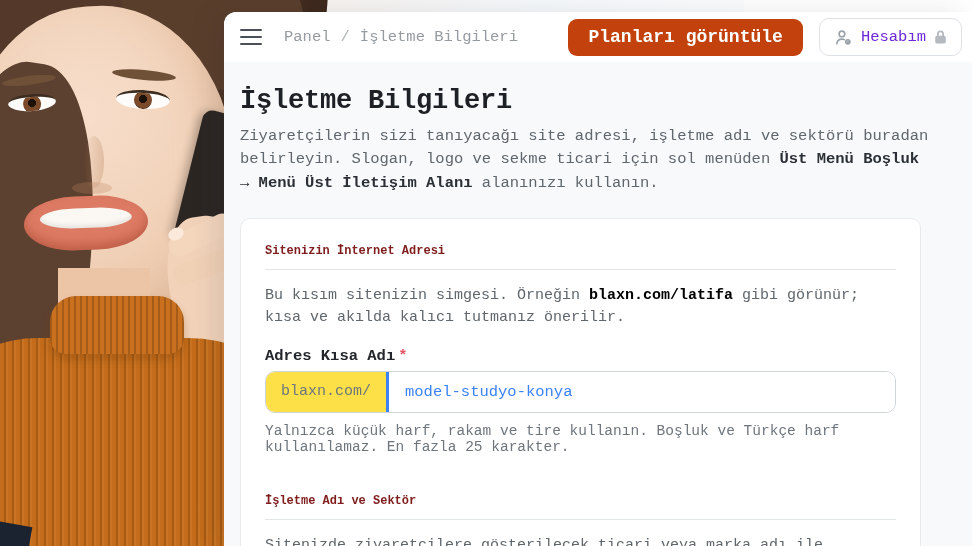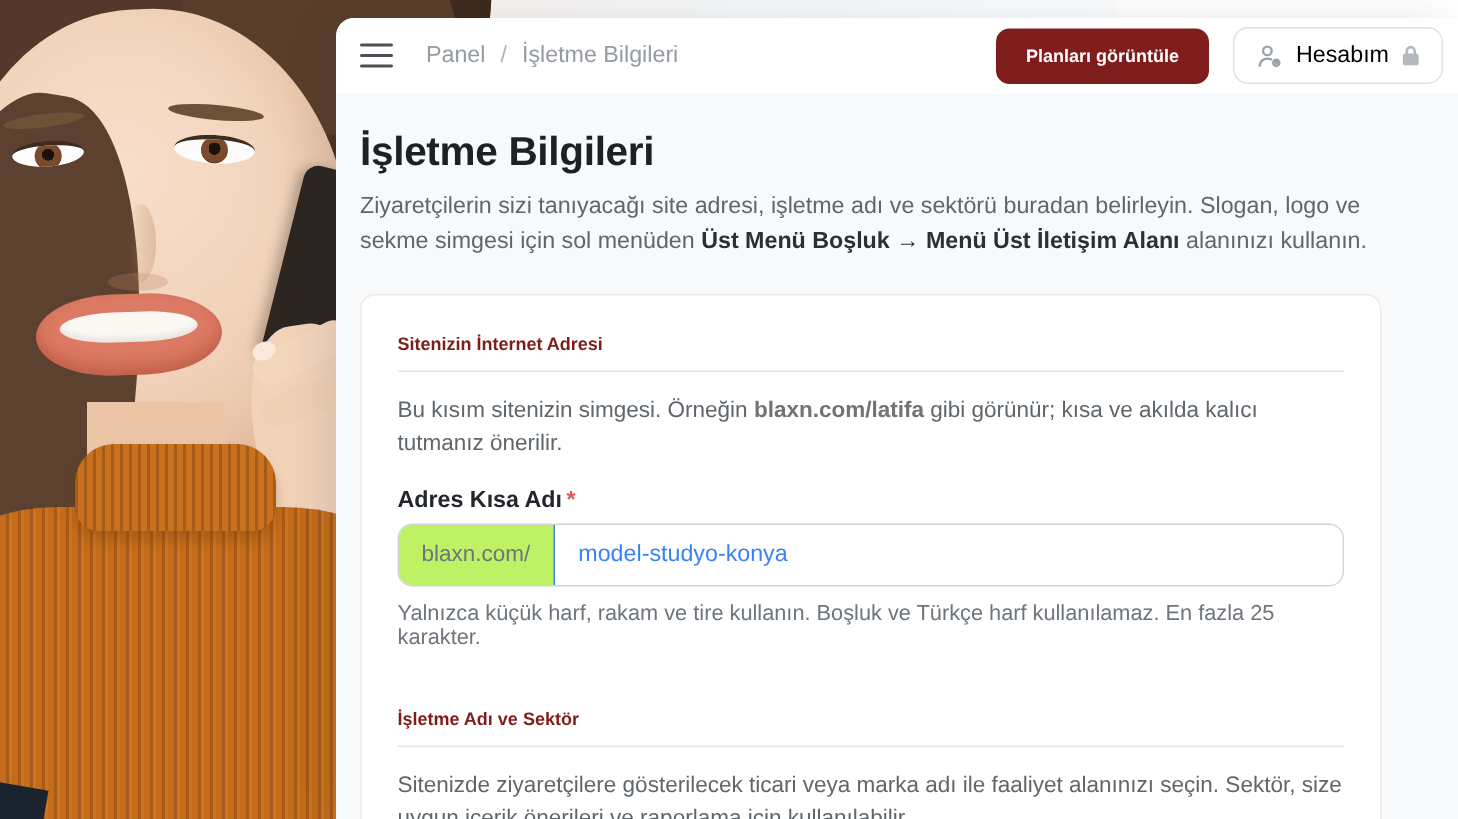--- a/index.html
+++ b/index.html
@@ -38,52 +38,52 @@
              background:#c46c1a;
              background-image:repeating-linear-gradient(90deg,rgba(60,30,5,.22) 0 2px,rgba(255,190,110,.10) 2px 4px,transparent 4px 8px); }
   .collar { left:50px; top:296px; width:134px; height:58px; border-radius:26px 26px 16px 16px;
             background:#c9711f;
             background-image:repeating-linear-gradient(90deg,rgba(60,30,5,.25) 0 2px,transparent 2px 6px);
             box-shadow:0 6px 8px rgba(120,60,10,.3); }
   .dark-corner { left:-4px; top:524px; width:34px; height:30px; background:#1c2330; transform:rotate(10deg); }
 
   
   .panel { position:absolute; left:224px; top:12px; right:0; bottom:0; background:#f8f9fa;
-           border-top-left-radius:12px; box-shadow:-10px 0 26px rgba(40,40,50,.10); overflow:hidden; }
+           border-top-left-radius:12px; box-shadow:-10px 0 26px rgba(40,40,50,.10); overflow:hidden;font-family:Liberation Mono, monospace; }
   .topbar { height:50px; background:#ffffff; border-top-left-radius:12px; display:flex; align-items:center;
             justify-content:space-between; padding:0 10px 0 16px; }
   .topbar-left { display:flex; align-items:center; gap:22px; }
   .hamburger { width:22px; height:16px; display:flex; flex-direction:column; justify-content:space-between;
                background:none; border:none; cursor:pointer; padding:0; }
   .hamburger span { display:block; height:2px; background:#4a5056; border-radius:1px; }
   .breadcrumb { display:flex; align-items:center; gap:10px; font-size:15.5px; color:#959ba1; }
   .breadcrumb .crumb { color:#959ba1; }
   .breadcrumb .sep { color:#b0b5ba; }
   .topbar-right { display:flex; align-items:center; gap:16px; }
-  .btn-plans { height:37px; padding:0 20px; border:none; border-radius:9px; background:#7f1d1d; color:#ffffff;
-               font-family:inherit; font-size:12px; font-weight:bold; cursor:pointer; }
+  .btn-plans { height:37px; padding:0 20px; border:none; border-radius:9px; background:#c2410c; color:#ffffff;
+               font-family:inherit; font-size:18px; font-weight:bold; cursor:pointer; }
   .btn-account { height:38px; padding:0 14px; border:1px solid #dee1e5; border-radius:10px; background:#ffffff;
-                 color:#000000; font-family:inherit; font-size:15.5px; display:flex; align-items:center; gap:8px; cursor:pointer; }
+                 color:#6d28d9; font-family:inherit; font-size:15.5px; display:flex; align-items:center; gap:8px; cursor:pointer; }
   .btn-account svg { display:block; }
 
   .content { padding:24px 16px 0 16px; height:calc(100% - 50px); }
   .page-title { font-size:27px; font-weight:bold; color:#1d2125; letter-spacing:-0.2px; }
   .intro { margin-top:9px; max-width:690px; font-size:15.5px; line-height:1.5; color:#5f666c; }
   .intro strong { color:#2b3036; }
 
   .card { margin-top:23px; width:681px; background:#ffffff; border:1px solid #e8eaed; border-radius:10px;
           padding:25px 24px 24px; }
   .section-heading { font-size:12px; font-weight:bold; color:#7f1d1d; }
   .divider { border:none; border-top:1px solid #e3e6e9; margin:11px 0 15px; }
   .desc { font-size:15px; line-height:1.5; color:#5f666c; margin-bottom:17px; max-width:640px; }
-  .desc strong { color:#737373; }
+  .desc strong { color:#000000; }
   .field-label { font-size:15.5px; font-weight:bold; color:#23272b; display:block; margin-bottom:6px; }
   .req { color:#e25563; font-weight:bold; margin-left:3px; }
   .input-group { display:flex; height:42px; border:1px solid #ced4da; border-radius:10px; overflow:hidden; background:#fff; }
-  .input-addon { display:flex; align-items:center; padding:0 15px; background:#bef264; border-right:1px solid #3b82f6;
+  .input-addon { display:flex; align-items:center; padding:0 15px; background:#fde047; border-right:3px solid #3b82f6;
                  color:#6c757d; font-size:15px; }
   .input-group input { flex:1; border:none; outline:none; padding:0 16px; font-family:inherit; font-size:15.5px; color:#3b82f6; }
   .helper { font-size:14.5px; color:#6e757c; margin-top:10px; }
   .section2 { margin-top:39px; }
 </style>
 </head>
 <body>
 
 <div class="photo">
   <div class="hair-top"></div>
@@ -145,21 +145,21 @@
             <rect x="1" y="6.5" width="12" height="9" rx="2"></rect>
             <path d="M4 7V4.6a3 3 0 0 1 6 0V7" fill="none" stroke="#b3b9bf" stroke-width="2"></path>
           </svg>
         </span>
       </button>
     </div>
   </header>
 
   <main class="content">
     <h1 class="page-title">İşletme Bilgileri</h1>
-    <p class="intro"><span>Ziyaretçilerin sizi tanıyacağı site adresi, işletme adı ve sektörü buradan belirleyin. Slogan, logo ve sekme simgesi için sol menüden </span><strong>Üst Menü Boşluk</strong><strong> → </strong><strong>Menü Üst İletişim Alanı</strong><span> alanınızı kullanın.</span></p>
+    <p class="intro"><span>Ziyaretçilerin sizi tanıyacağı site adresi, işletme adı ve sektörü buradan belirleyin. Slogan, logo ve sekme ticari için sol menüden </span><strong>Üst Menü Boşluk</strong><strong> → </strong><strong>Menü Üst İletişim Alanı</strong><span> alanınızı kullanın.</span></p>
 
     <section class="card">
       <h2 class="section-heading">Sitenizin İnternet Adresi</h2>
       <hr class="divider">
       <p class="desc"><span>Bu kısım sitenizin simgesi. Örneğin </span><strong>blaxn.com/latifa</strong><span> gibi görünür; kısa ve akılda kalıcı tutmanız önerilir.</span></p>
 
       <label class="field-label"><span>Adres Kısa Adı</span><span class="req">*</span></label>
       <div class="input-group">
         <span class="input-addon">blaxn.com/</span>
         <input type="text" value="model-studyo-konya" style="">

